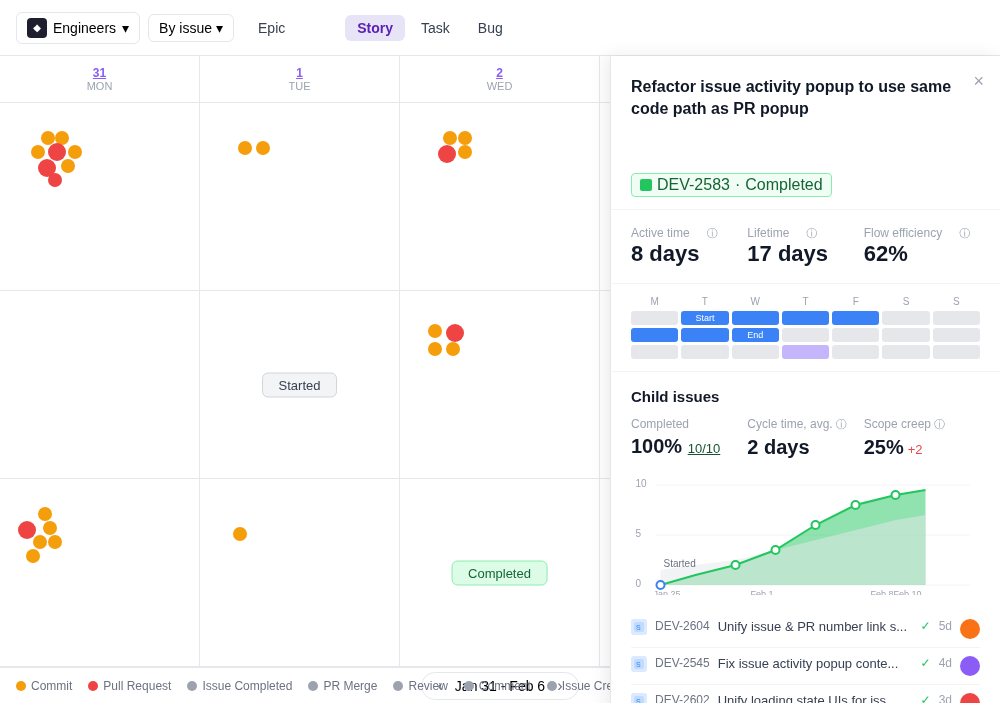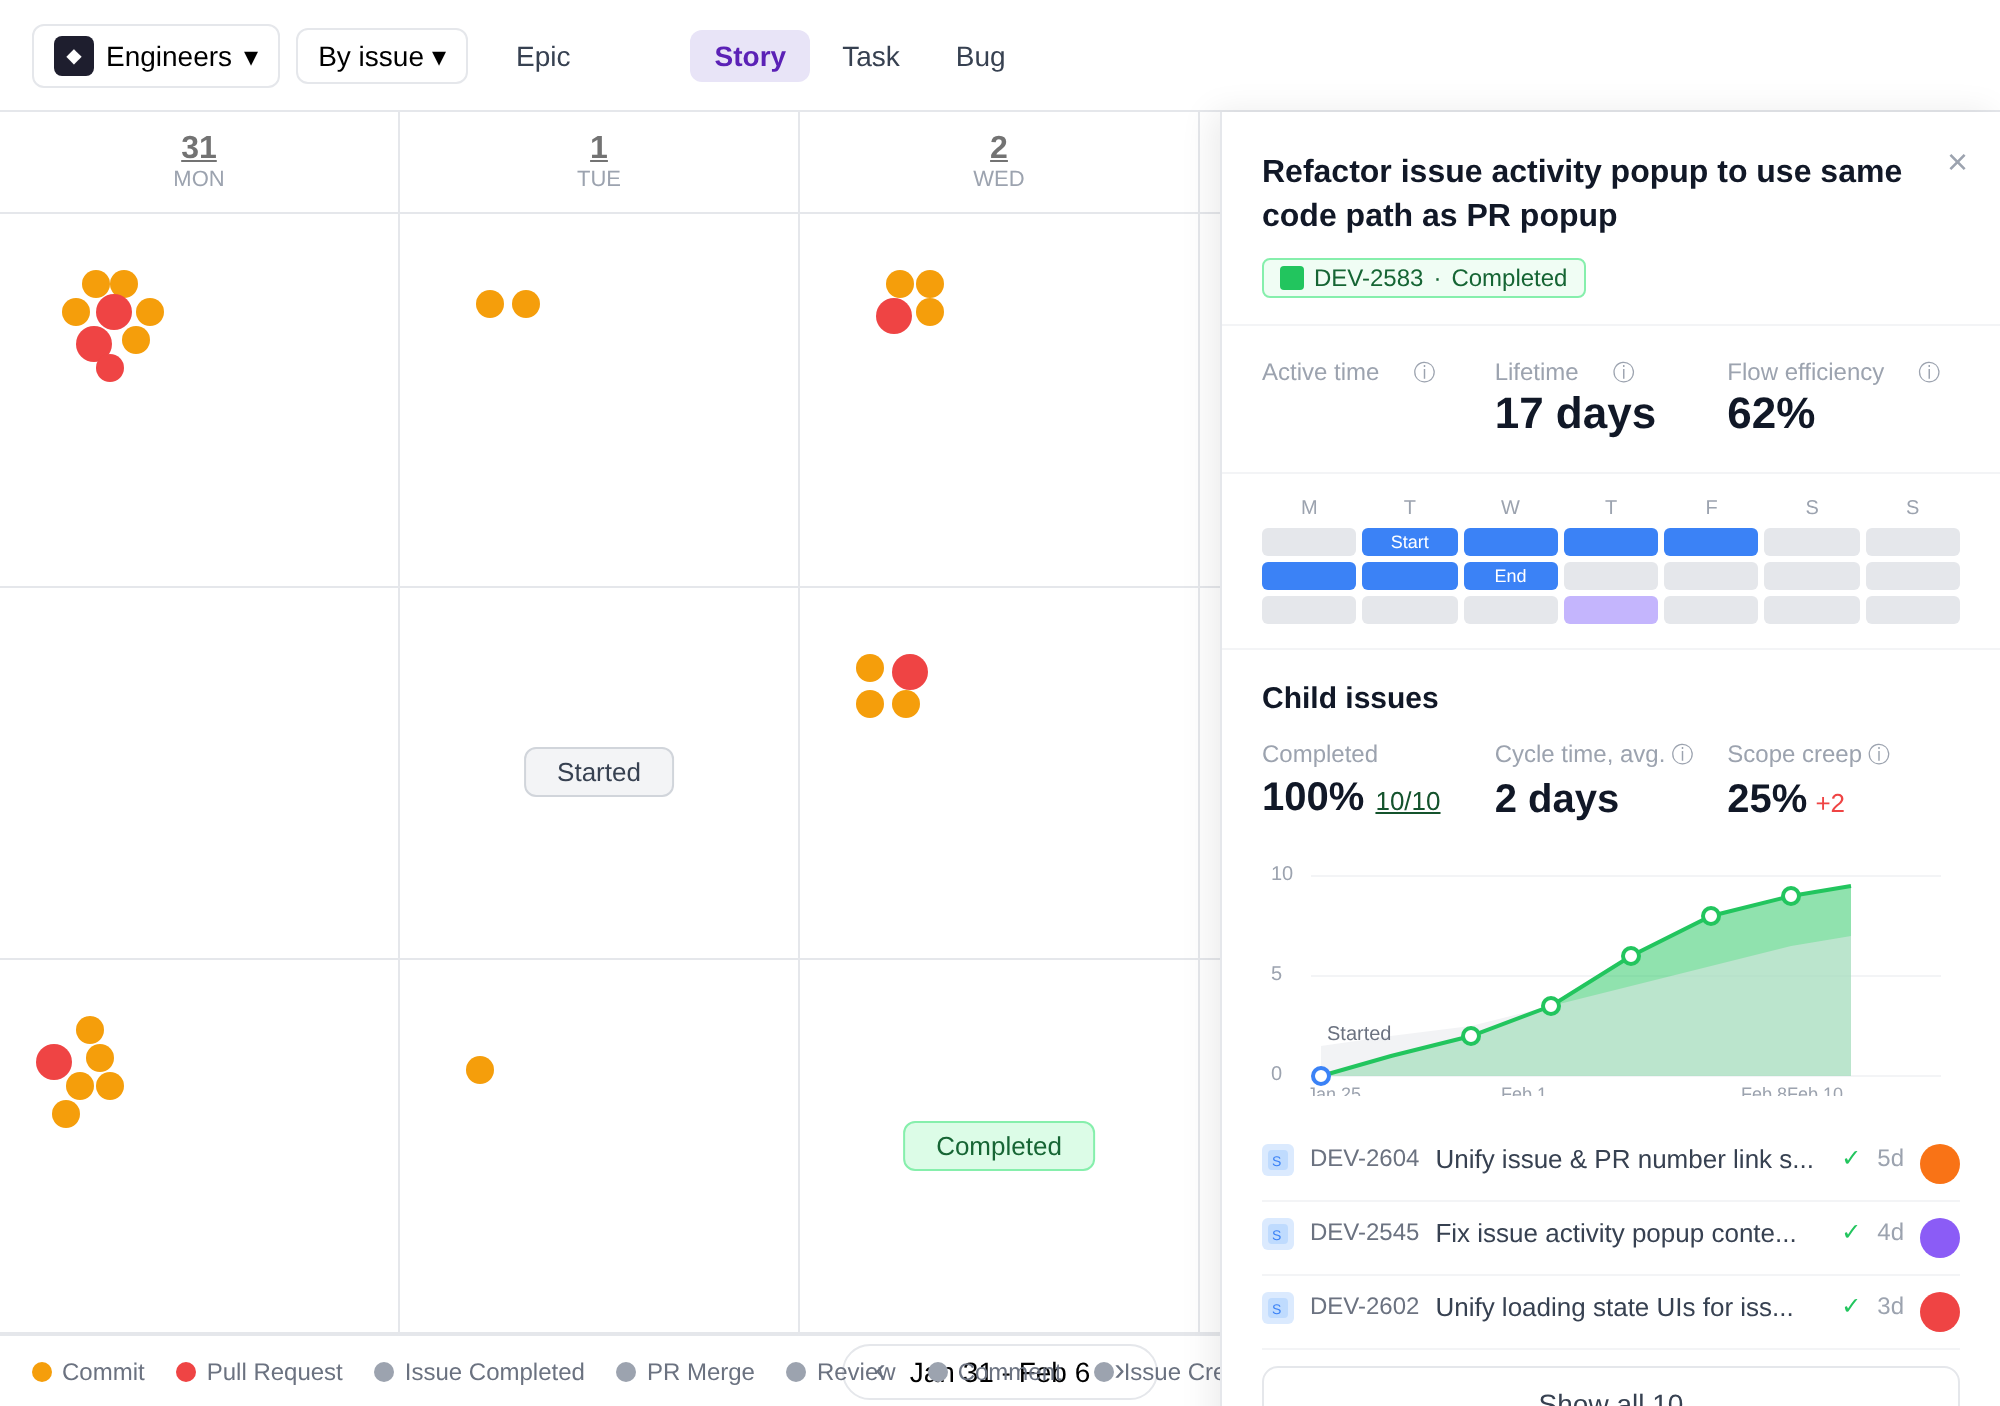--- a/index.html
+++ b/index.html
@@ -34,21 +34,21 @@
       cursor: pointer; color: #374151;
     }
     .filter-tab.active {
       background: #e8e4f7; color: #5b21b6; font-weight: 600; margin-left: 44px;
     }
     .cal-day-header {
       text-align: center; padding: 10px 0; font-size: 13px;
       color: #6b7280; border-bottom: 1px solid #e5e7eb;
       border-right: 1px solid #e5e7eb;
     }
-    .cal-day-header .day-num { font-size: 16px; font-weight: 600; color: #737373; text-decoration: underline; }
+    .cal-day-header .day-num { font-size: 12px; font-weight: 600; color: #8b5cf6; text-decoration: underline; }
     .cal-day-header .day-name { font-size: 11px; color: #9ca3af; text-transform: uppercase; }
     .cal-cell {
       border-right: 1px solid #e5e7eb; border-bottom: 1px solid #e5e7eb;
       position: relative; min-height: 130px; padding: 8px;
     }
     .dot {
       width: 14px; height: 14px; border-radius: 50%; position: absolute;
     }
     .dot-yellow { background: #f59e0b; }
     .dot-red { background: #ef4444; }
@@ -79,21 +79,21 @@
       position: absolute; top: 0; right: 0; width: 390px;
       background: #fff; border-left: 1px solid #e5e7eb;
       height: 703px; overflow-y: auto; z-index: 10;
       box-shadow: -4px 0 16px rgba(0,0,0,0.08);
     }
     .popup-header { padding: 20px 20px 12px; border-bottom: 1px solid #f3f4f6; }
     .popup-title { font-size: 16px; font-weight: 600; color: #111827; line-height: 1.4; margin-bottom: 8px; }
     .popup-badge {
       display: inline-flex; align-items: center; gap: 5px;
       background: #f0fdf4; border: 1px solid #86efac;
-      border-radius: 4px; padding: 2px 8px; font-size: 12px; color: #166534;
+      border-radius: 4px; padding: 2px 8px; font-size: 16px; color: #166534; margin-top: 44px;
     }
     .badge-icon { width: 12px; height: 12px; background: #22c55e; border-radius: 2px; }
     .close-btn {
       position: absolute; top: 16px; right: 16px; cursor: pointer;
       color: #9ca3af; font-size: 18px; line-height: 1;
     }
 
     .popup-stats { display: flex; gap: 0; padding: 16px 20px; border-bottom: 1px solid #f3f4f6; }
     .stat-item { flex: 1; }
     .stat-label { font-size: 12px; color: #9ca3af; display: flex; align-items: center; gap: 17px; margin-bottom: 0; }
@@ -280,20 +280,21 @@
       </span>
       <div class="close-btn">×</div>
     </div>
 
     <div class="popup-stats">
       <div class="stat-item">
         <div class="stat-label">
           <span>Active time</span>
           <span style="font-size:11px;color:#9ca3af;">ⓘ</span>
         </div>
+        <div class="stat-value">8 days</div>
       </div>
       <div class="stat-item">
         <div class="stat-label">
           <span>Lifetime</span>
           <span style="font-size:11px;color:#9ca3af;">ⓘ</span>
         </div>
         <div class="stat-value">17 days</div>
       </div>
       <div class="stat-item">
         <div class="stat-label">

